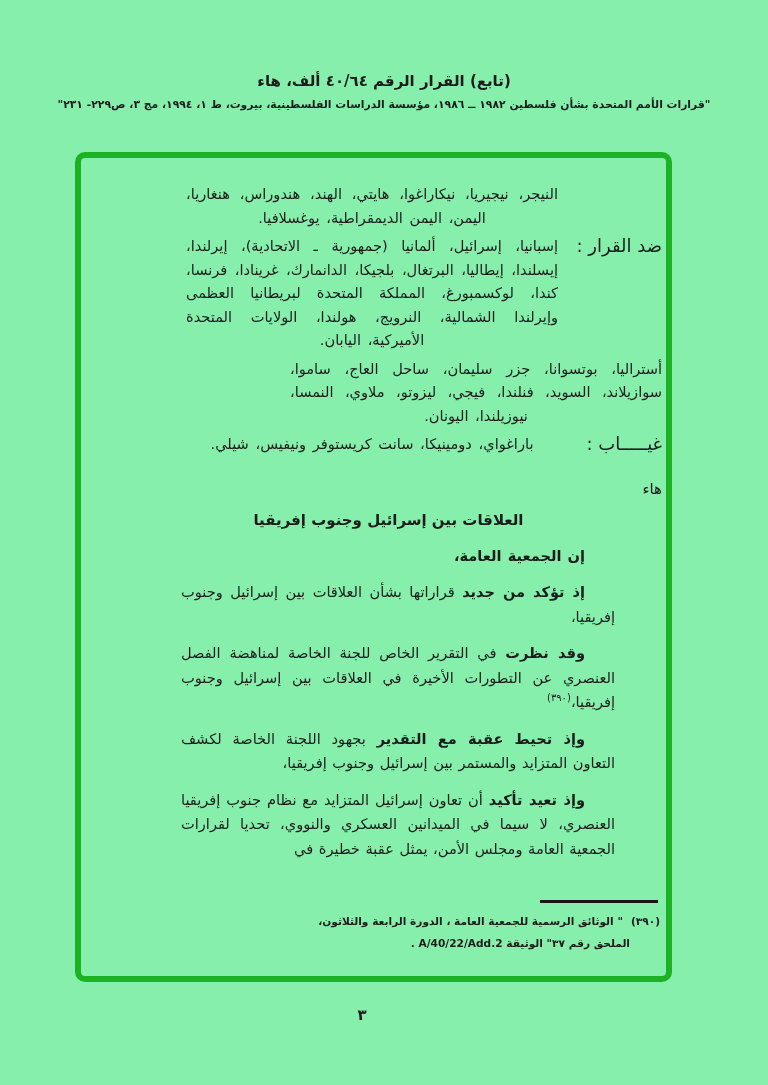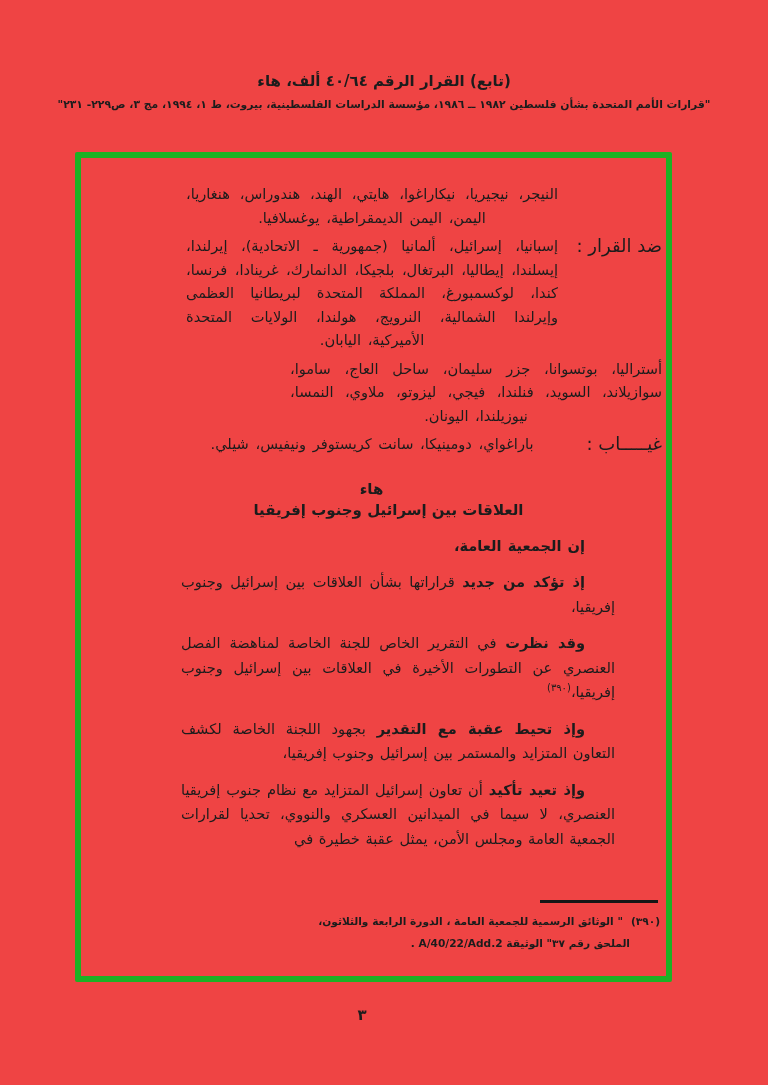--- a/index.html
+++ b/index.html
@@ -1,43 +1,43 @@
 <!DOCTYPE html>
 <html lang="ar"><head>
 <meta charset="utf-8">
 <style>
   html,body{margin:0;padding:0;background:#ffffff;}
   .page{
-    position:relative;width:768px;height:1085px;background:#ef4444;
+    position:relative;width:768px;height:1085px;background:#86efac;
     color:#1c1c1c;direction:rtl;overflow:hidden;
     font-family:"DejaVu Sans",sans-serif;
   }
   
   .header{position:absolute;top:72px;right:0;width:100%;text-align:center;}
   .doc-title{font-size:15px;font-weight:700;letter-spacing:.2px;}
   .doc-subtitle{margin-top:8px;font-size:10.8px;font-weight:700;letter-spacing:.1px;}
   
   .green-box{
     position:absolute;top:152px;left:75px;width:597px;height:830px;
-    box-sizing:border-box;border:6px solid #1db124;border-radius:2px;
+    box-sizing:border-box;border:6px solid #1db124;border-radius:10px;
     padding:24px 4px 0 0;
   }
   
   .vote-entry{display:flex;gap:12px;margin-bottom:5px;}
   .vote-label{
     flex:0 0 92px;width:92px;font-size:18px;line-height:23.5px;
     white-space:nowrap;overflow:hidden;
   }
   .vote-countries{
     flex:0 0 372px;width:372px;font-size:14.6px;line-height:23.5px;
     text-align:justify;text-align-last:center;word-spacing:2px;
   }
   
-  .section-letter{margin-top:24px;text-align:center;font-size:15px;font-weight:700;}
-  .section-title{margin-top:3px;text-align:center;font-size:15px;font-weight:700;padding-left:34px;}
+  .section-letter{margin-top:24px;font-size:15px;font-weight:400;}
+  .section-title{margin-top:13px;text-align:center;font-size:15px;font-weight:700;padding-left:34px;}
   .body{margin:15px 47px 0 100px;}
   .body-para{
     margin:12px 0 5px 0;font-size:14.6px;line-height:24.5px;
     text-align:justify;text-indent:30px;word-spacing:1px;
   }
   .body-para .lead{font-weight:700;}
   .fn-ref{font-size:10px;vertical-align:super;line-height:0;}
   
   .footnote{position:absolute;top:742px;left:40px;right:6px;text-align:right;}
   .fn-rule{width:118px;height:3px;background:#161616;margin:0 2px 7px auto;}

